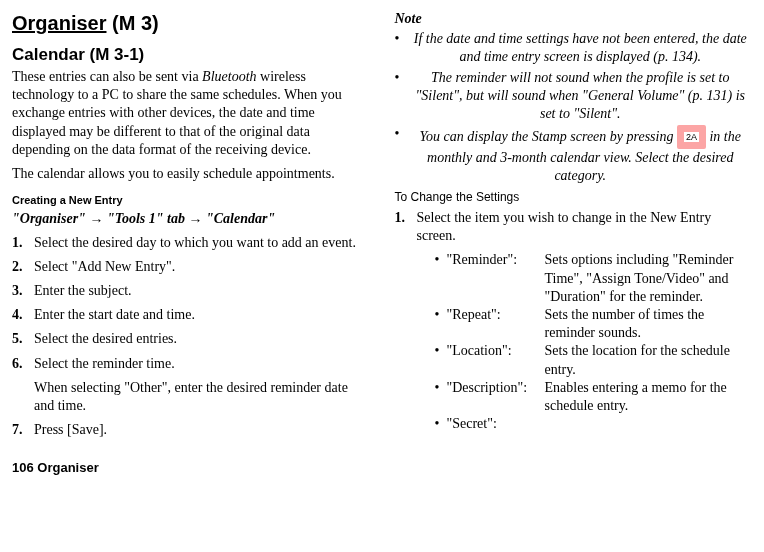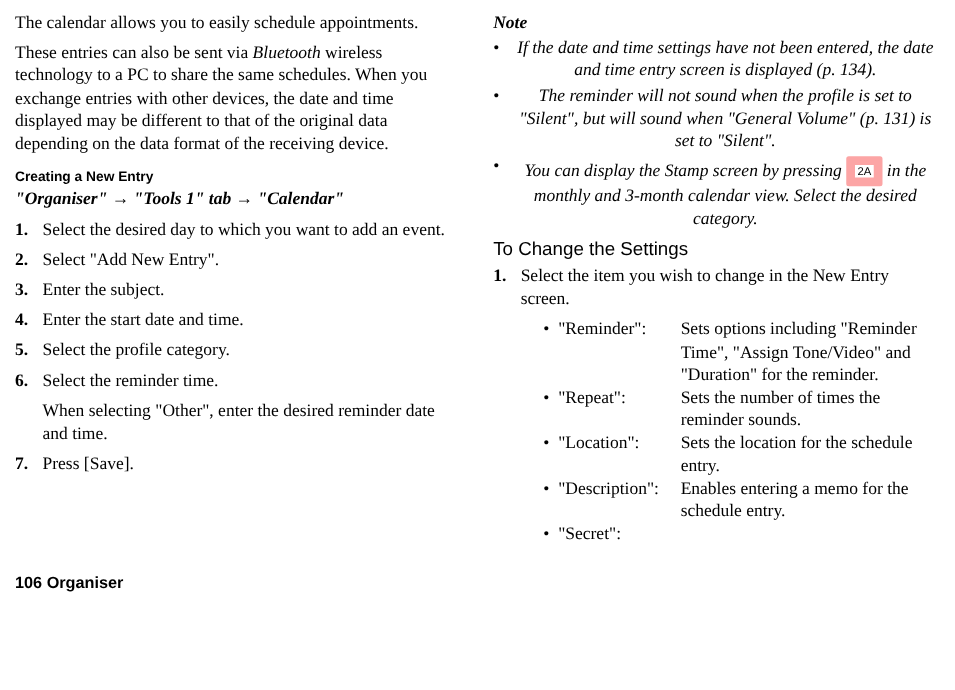--- a/index.html
+++ b/index.html
@@ -35,21 +35,21 @@
     margin: 0 0 2px 0;
   }
   h3 {
     font-family: Arial, Helvetica, sans-serif;
     font-size: 11px;
     font-weight: bold;
     margin: 10px 0 2px 0;
   }
   h4 {
     font-family: Arial, Helvetica, sans-serif;
-    font-size: 15px;
+    font-size: 12px;
     font-weight: normal;
     margin: 4px 0 2px 0;
   }
   p { margin: 0 0 6px 0; }
   .bi { font-style: italic; font-weight: bold; }
   .i { font-style: italic; }
   ol {
     list-style: none;
     padding: 0;
     margin: 4px 0;
@@ -113,25 +113,29 @@
     font-weight: bold;
     margin-top: 15px;
   }
 </style>
 </head>
 <body>
 
 <div class="columns">
 
   <div class="col">
-
-    <p>The calendar allows you to easily schedule appointments.</p>
+    <h1>
+      <span class="underline">Organiser</span><span> (M 3)</span>
+    </h1>
+
+    <h2>Calendar (M 3-1)</h2>
     <p>
       <span>These entries can also be sent via </span><span class="i">Bluetooth</span><span> wireless technology to a PC to share the same schedules. When you exchange entries with other devices, the date and time displayed may be different to that of the original data depending on the data format of the receiving device.</span>
     </p>
+    <p>The calendar allows you to easily schedule appointments.</p>
 
     <h3>Creating a New Entry</h3>
     <p class="bi">
       <span>"Organiser"</span><span> → </span><span>"Tools 1" tab</span><span> → </span><span>"Calendar"</span>
     </p>
 
     <ol>
       <li>
           <span class="num">1.</span>
           <span class="body">Select the desired day to which you want to add an event.</span>
@@ -143,21 +147,21 @@
       <li>
           <span class="num">3.</span>
           <span class="body">Enter the subject.</span>
         </li>
       <li>
           <span class="num">4.</span>
           <span class="body">Enter the start date and time.</span>
         </li>
       <li>
           <span class="num">5.</span>
-          <span class="body">Select the profile category.</span>
+          <span class="body">Select the desired entries.</span>
         </li>
       <li>
           <span class="num">6.</span>
         <span class="body">
           <span>Select the reminder time.</span>
           <div style="height:6px"></div>
           <span>When selecting "Other", enter the desired reminder date and time.</span>
         </span>
       </li>
       <li>

